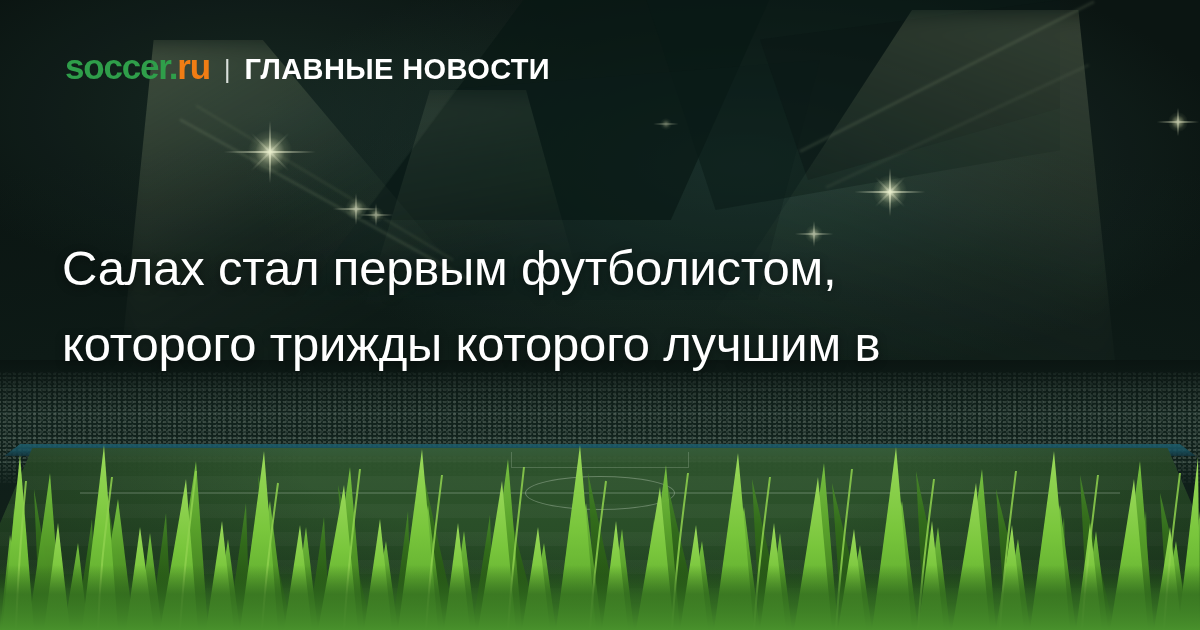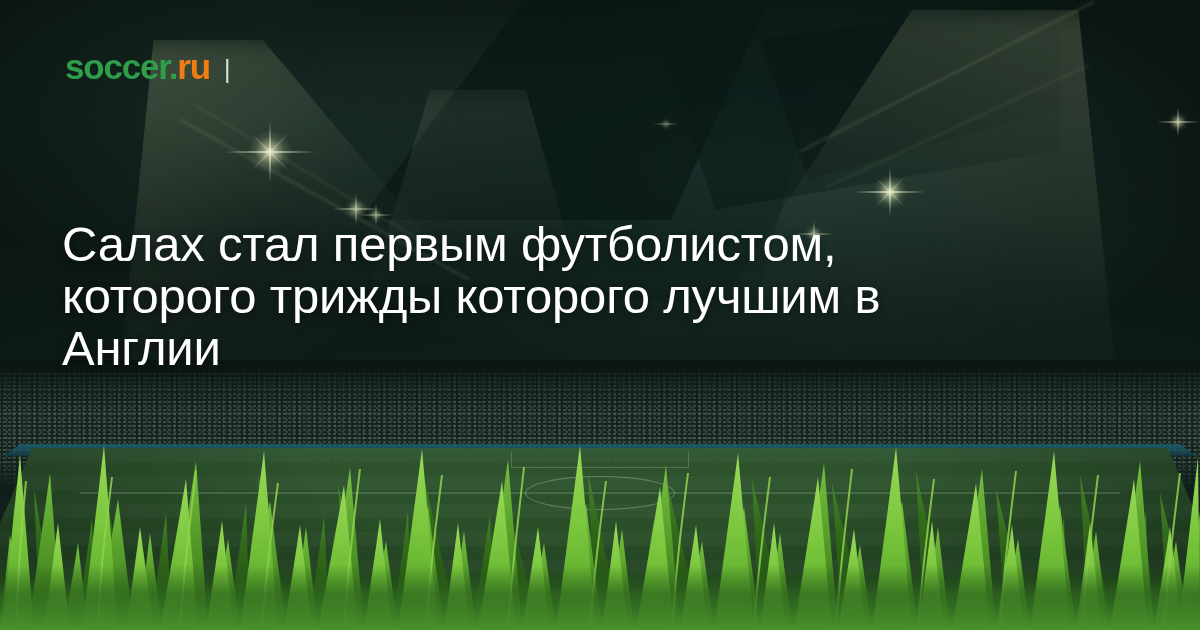--- a/index.html
+++ b/index.html
@@ -184,21 +184,21 @@
   .headline {
     position:absolute; left:62px; top:218px;
     width:1080px;
     color:#ffffff;
     font-size:49px;
     font-weight:300;
     line-height:52px;
     letter-spacing:-0.2px;
     text-shadow:0 2px 10px rgba(0,0,0,.45);
   }
-  .headline .ln { display:block; white-space:nowrap; }
+  .headline .ln { display:block; white-space:nowrap;margin-top:24px; }
 </style>
 </head>
 <body>
 
 <div class="card">
 
   <div class="bg-layer bg-base"></div>
   <div class="bg-layer bg-glow-a"></div>
 
   <div class="bg-layer">
@@ -430,22 +430,22 @@
     </svg>
   </div>
 
   <div class="content">
 
     <div class="brand-bar">
       <div class="logo">
         <span class="word">soccer</span><span class="dot">.</span><span class="tld">ru</span>
       </div>
       <span class="sep">|</span>
+      <span class="kicker">ГЛАВНЫЕ НОВОСТИ</span>
     </div>
 
     <h1 class="headline">
       <span class="ln">Салах стал первым футболистом,</span>
       <span class="ln">которого трижды которого лучшим в</span>
-      <span class="ln">Англии</span>
     </h1>
 
   </div>
 </div>
 
 </body></html>

